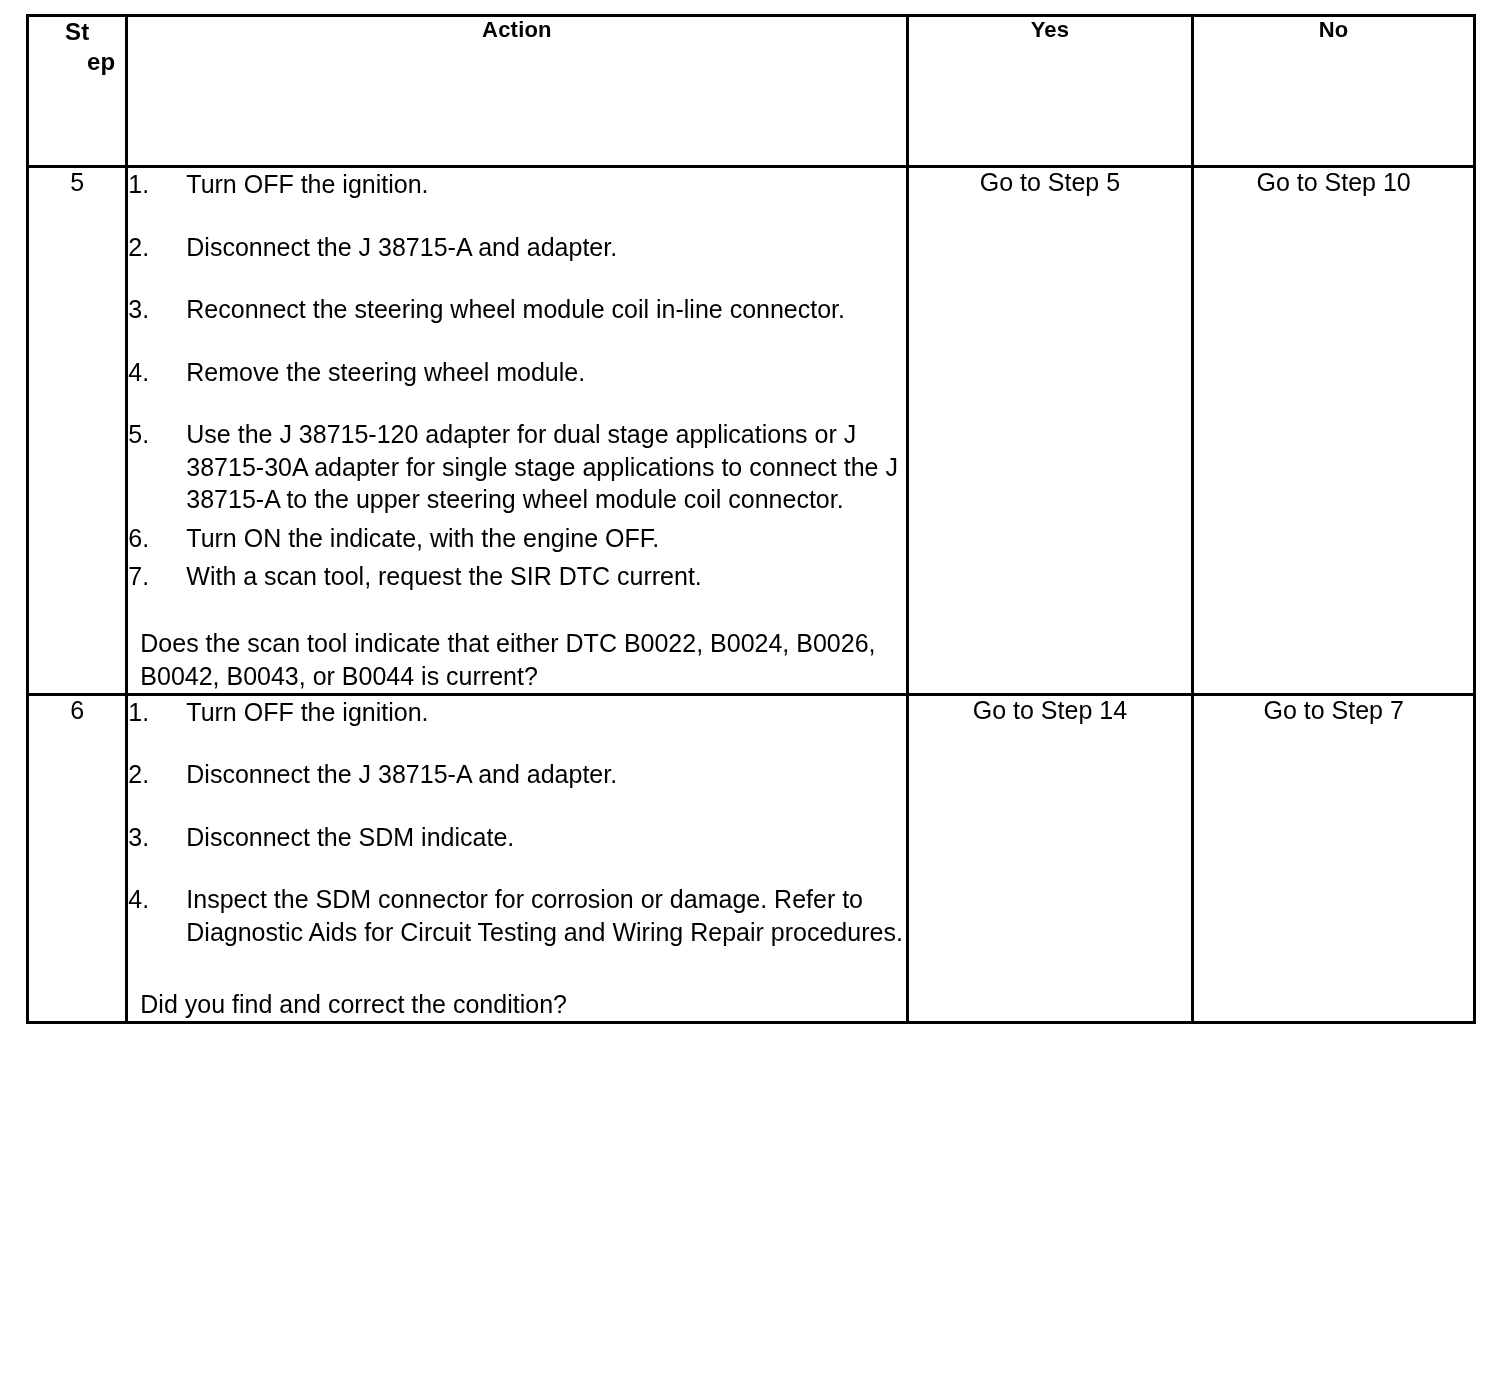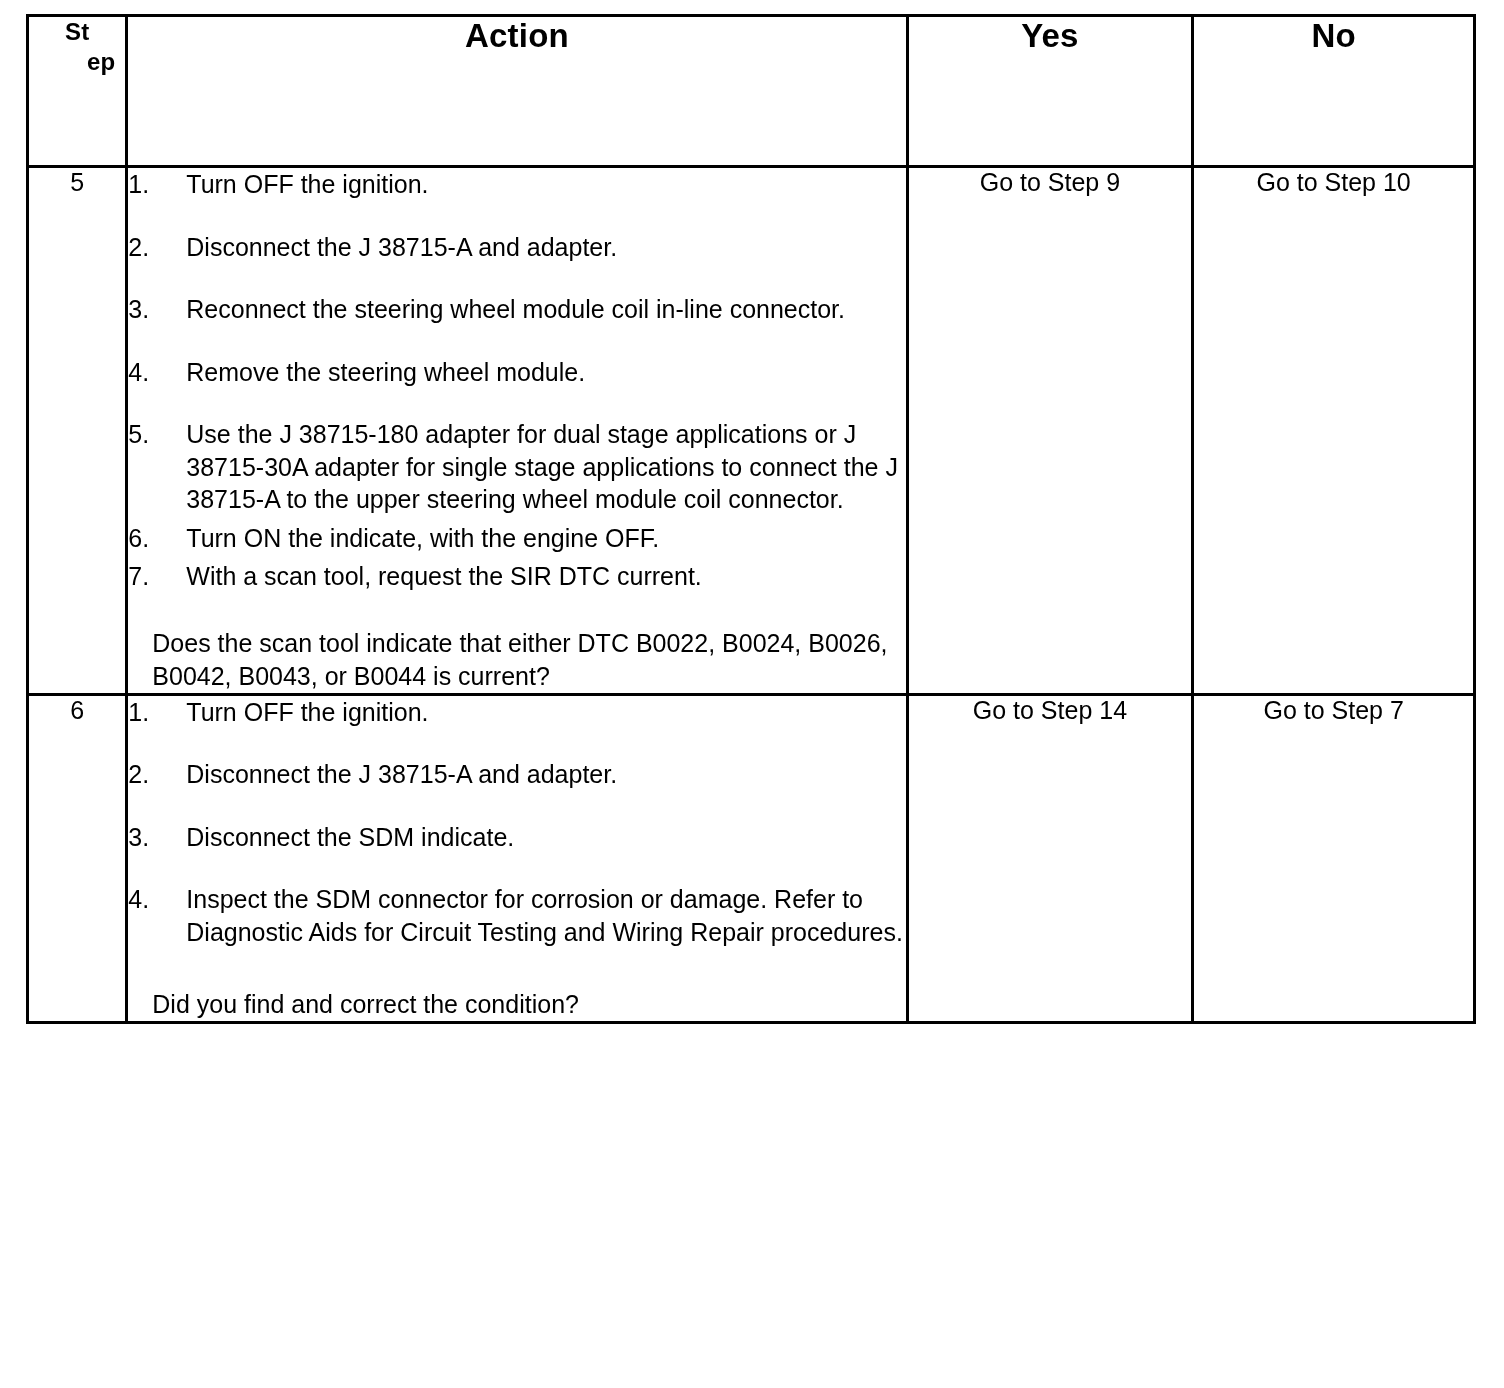--- a/index.html
+++ b/index.html
@@ -34,21 +34,21 @@
   }
   
   col.c-step { width: 98px; }
   col.c-action { width: 770px; }
   col.c-yes { width: 282px; }
   col.c-no { width: 278px; }
 
   thead th {
     text-align: center;
     vertical-align: middle;
-    font-size: 33px;
+    font-size: 22px;
     font-weight: bold;
     height: 148px;
     letter-spacing: 0.2px;
   }
   th.h-step {
     font-size: 24px;
     line-height: 1.25;
   }
   th.h-step .l2 { display: block; padding-left: 48px; }
 
@@ -88,21 +88,21 @@
     position: absolute;
     left: 0;
     top: 0;
     width: 36px;
     text-align: left;
   }
   .question {
     margin-top: 34px;
     font-size: 25px;
     line-height: 1.32;
-    padding-left: 24px;
+    padding-left: 12px;
   }
   .question.q6 {
     margin-top: 40px;
   }
 </style>
 </head>
 <body>
 
 <div class="page">
   <table class="diag">
@@ -140,34 +140,34 @@
             <li>
               <span class="num">3.</span>
               <span>Reconnect the steering wheel module coil in-line connector.</span>
             </li>
             <li>
               <span class="num">4.</span>
               <span>Remove the steering wheel module.</span>
             </li>
             <li class="tight">
               <span class="num">5.</span>
-              <span>Use the J 38715-180 adapter for dual stage applications or J 38715-30A adapter for single stage applications to connect the J 38715-A to the upper steering wheel module coil connector.</span>
+              <span>Use the J 38715-120 adapter for dual stage applications or J 38715-30A adapter for single stage applications to connect the J 38715-A to the upper steering wheel module coil connector.</span>
             </li>
             <li class="tight">
               <span class="num">6.</span>
               <span>Turn ON the indicate, with the engine OFF.</span>
             </li>
             <li class="tight">
               <span class="num">7.</span>
               <span>With a scan tool, request the SIR DTC current.</span>
             </li>
           </ol>
           <div class="question">Does the scan tool indicate that either DTC B0022, B0024, B0026, B0042, B0043, or B0044 is current?</div>
         </td>
-        <td class="branch-cell">Go to Step 9</td>
+        <td class="branch-cell">Go to Step 5</td>
         <td class="branch-cell">Go to Step 10</td>
       </tr>
 
       <tr>
         <td class="step-cell">6</td>
         <td class="action-cell">
           <ol class="steps">
             <li>
               <span class="num">1.</span>
               <span>Turn OFF the ignition.</span>

